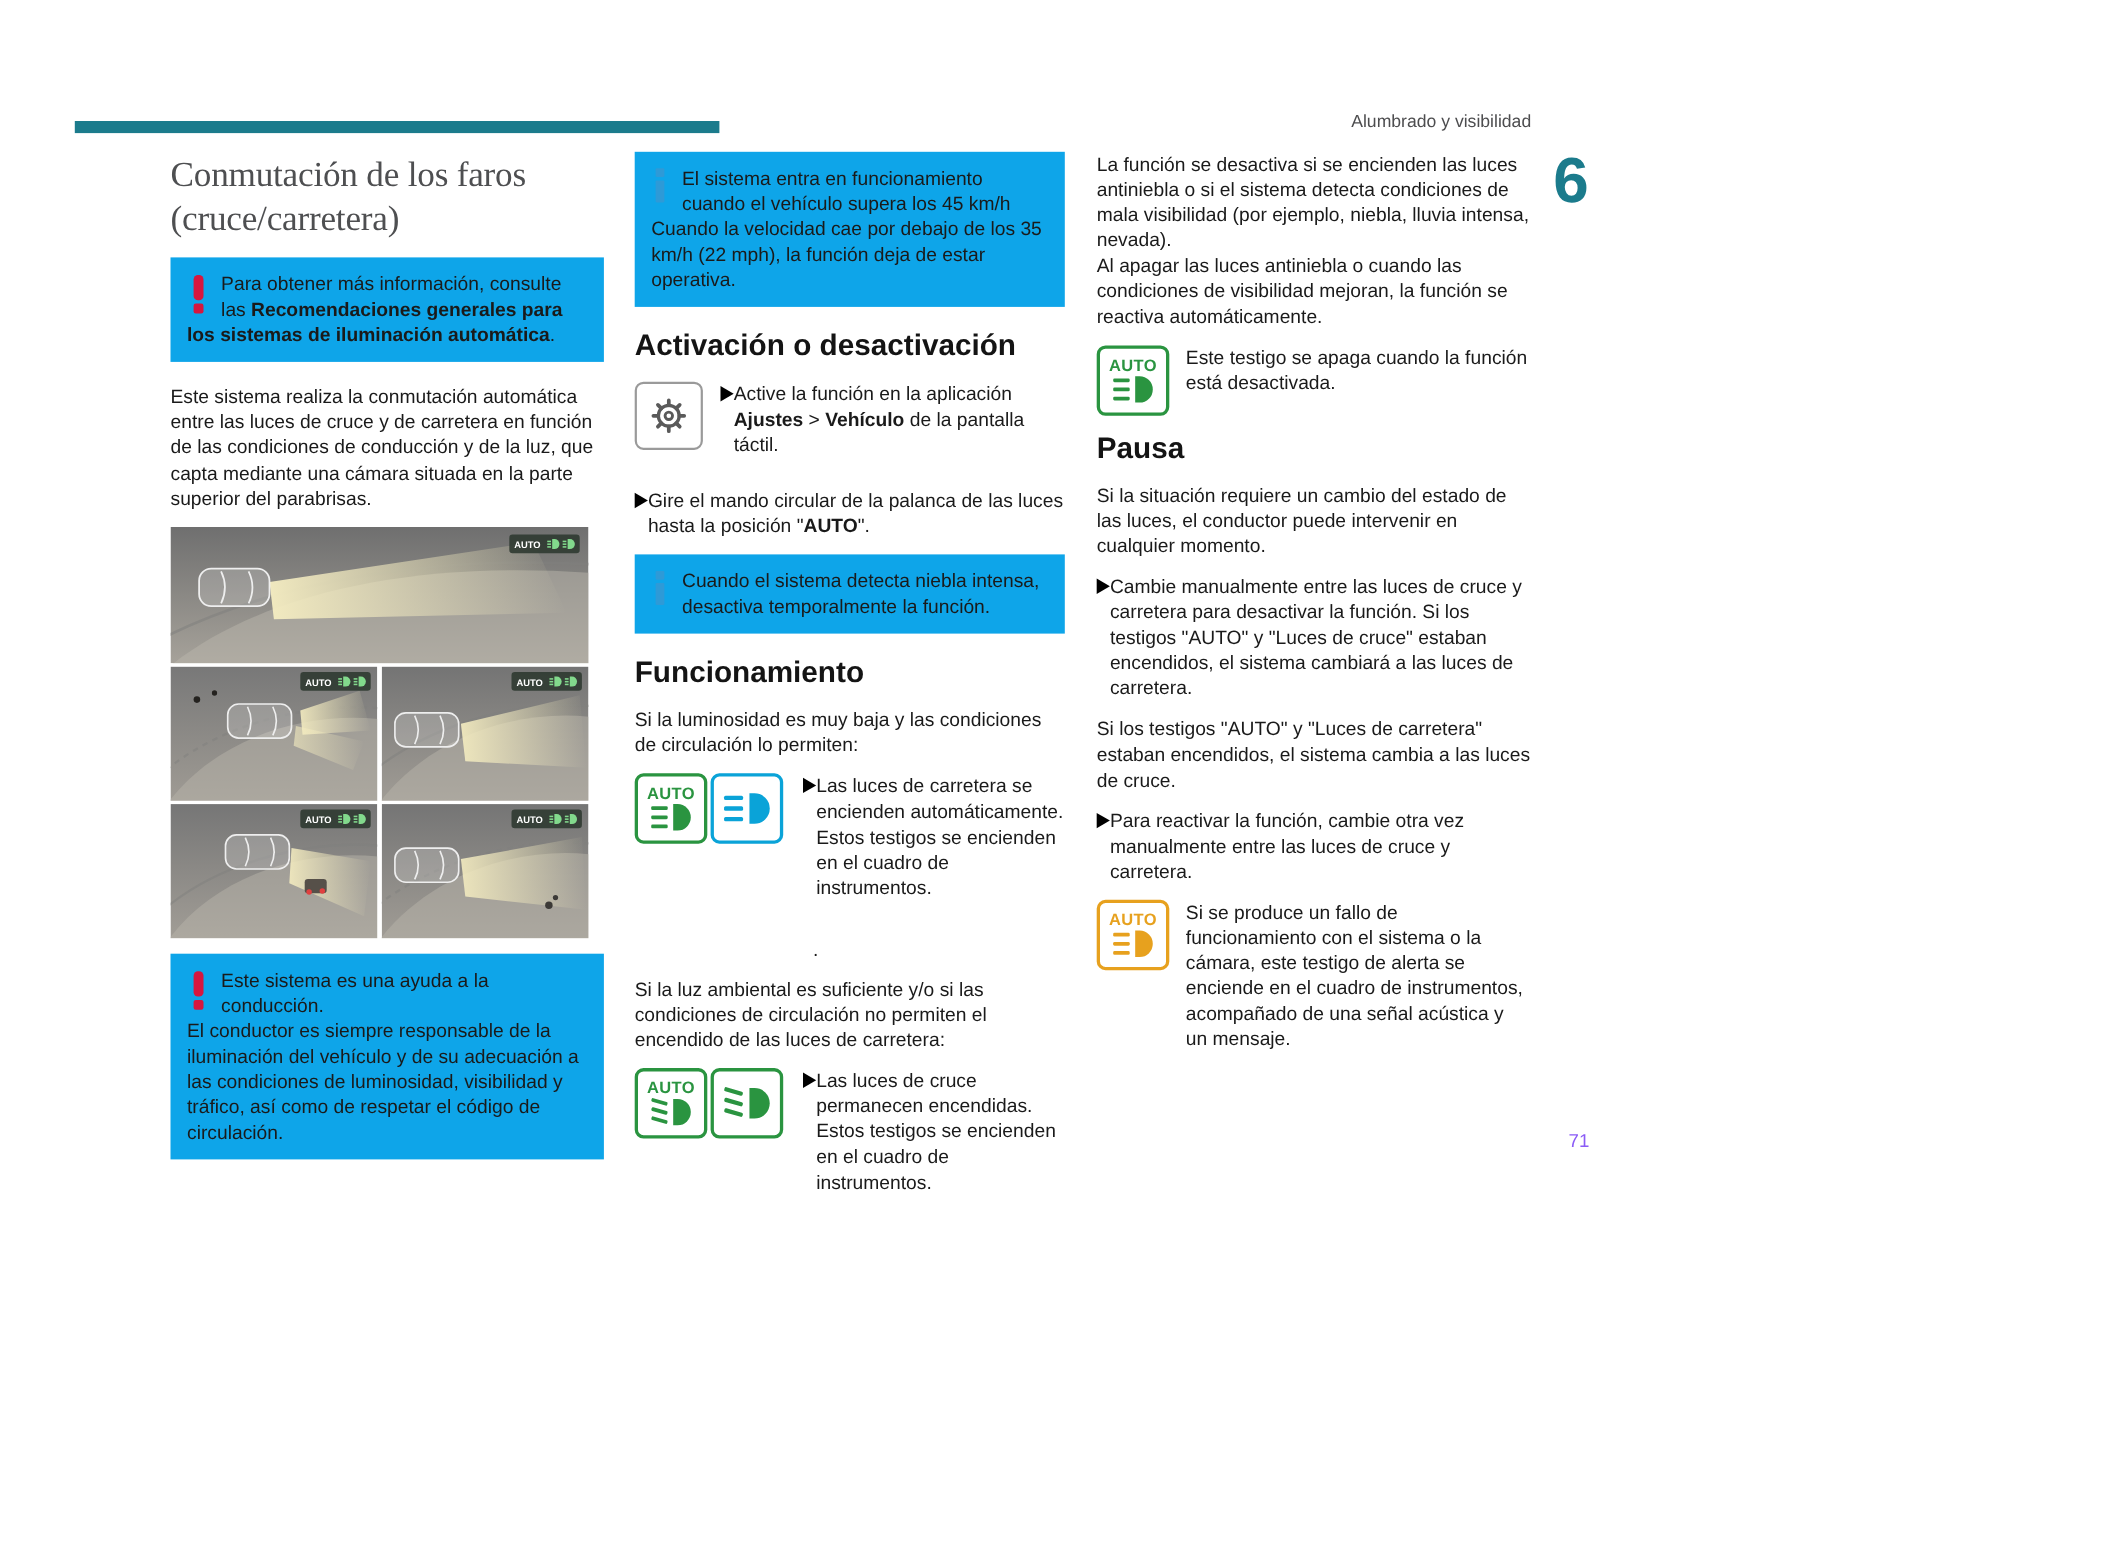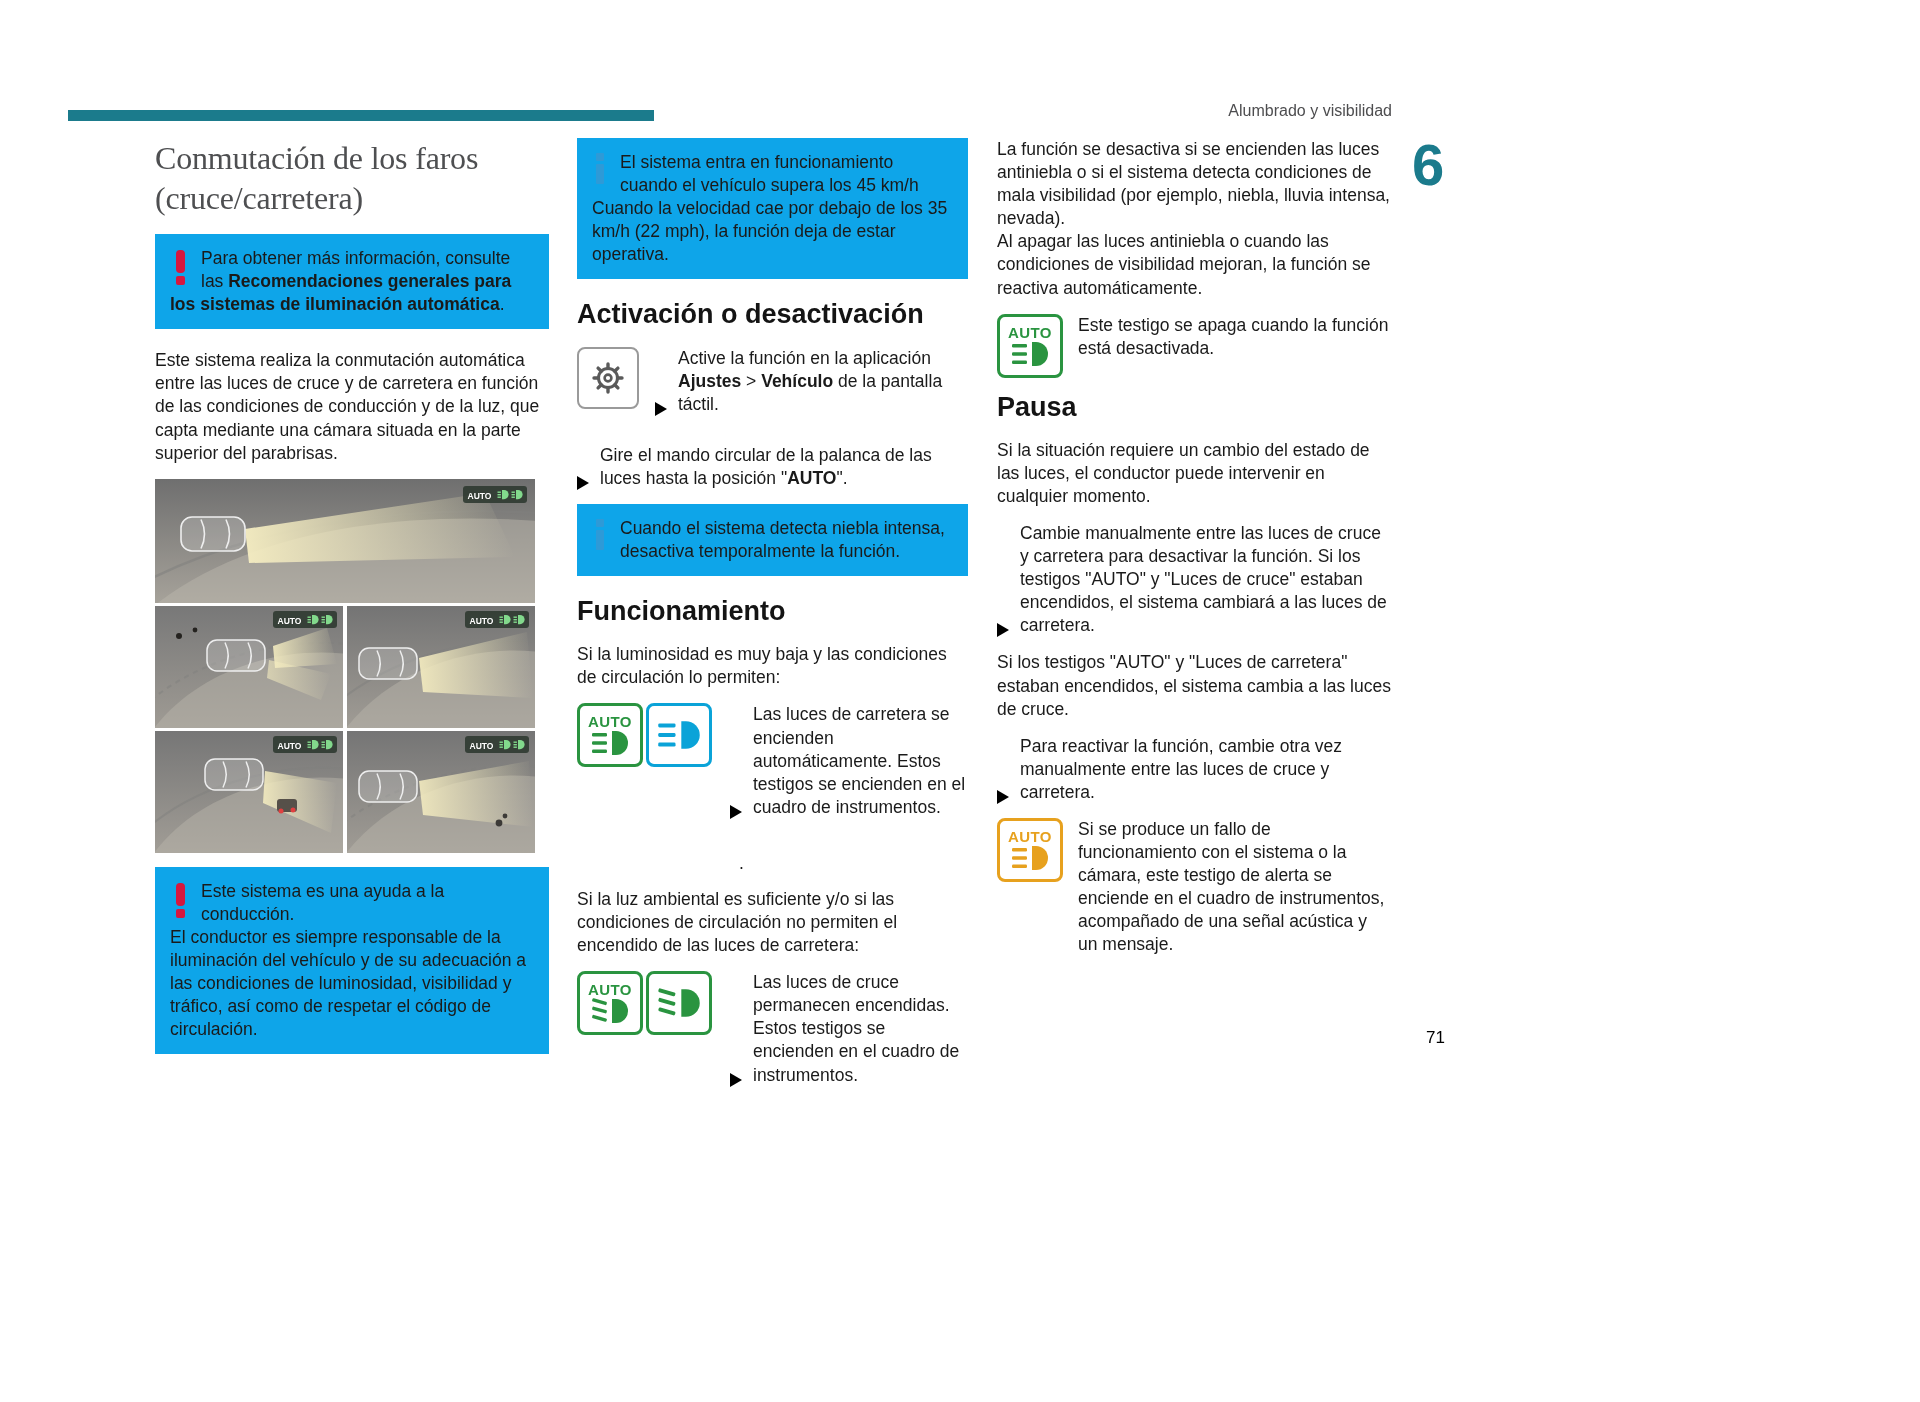--- a/index.html
+++ b/index.html
@@ -2,21 +2,21 @@
 <html><head>
 <meta charset="utf-8">
 <style>
   html,body{margin:0;padding:0;}
   body{width:1920px;height:1402px;background:#ffffff;position:relative;
        font-family:"Liberation Sans", sans-serif;color:#1a1a1a;}
   .page{position:absolute;inset:0;border-radius:12px;}
   .topbar{position:absolute;left:68px;top:110px;width:586px;height:11px;background:#1b7b8c;}
   .header-label{position:absolute;top:102px;right:528px;font-size:16px;color:#4d4d4f;}
   .chapter-num{position:absolute;left:1412px;top:136px;font-size:58px;font-weight:700;color:#1b7b8c;line-height:1;}
-  .page-num{position:absolute;left:1426px;top:1028px;font-size:17px;color:#000000;}
+  .page-num{position:absolute;left:1426px;top:1028px;font-size:17px;color:#8b5cf6;}
 
   .col{position:absolute;top:138px;}
   .col1{left:155px;width:394px;}
   .col2{left:577px;width:391px;}
   .col3{left:997px;width:394px;}
 
   .title{font-size:32px;font-weight:400;color:#4e4f51;line-height:1.25;margin:0 0 16px 0;letter-spacing:-0.2px;font-family:Liberation Serif, serif;}
   h2{font-size:27px;font-weight:700;color:#141414;margin:0 0 16px 0;line-height:1.15;}
   p.body, .btxt{font-size:17.5px;line-height:1.32;margin:0 0 14px 0;}
   .graybox{background:#0ea5e9;padding:13px 15px;font-size:17.5px;line-height:1.32;margin-bottom:20px;overflow:hidden;}
@@ -31,21 +31,21 @@
   .info-i{float:left;width:12px;margin:2px 14px 2px 2px;display:flex;flex-direction:column;align-items:center;}
   .info-dot{width:8px;height:8px;background:#2e9ad7;border-radius:1px;}
   .info-bar{width:8px;height:20px;background:#2e9ad7;border-radius:1px;margin-top:3px;}
 
   
   .figure{width:380px;margin:4px 0 14px 0;}
   .fig-grid{display:grid;grid-template-columns:188px 188px;gap:3px 4px;margin-top:3px;}
   .scene{display:block;}
 
   
-  .bullet{display:flex;gap:11px;margin:0 0 14px 0;align-items:flex-end;}
+  .bullet{display:flex;margin:0 0 14px 0;}
   .tri{width:0;height:0;border-left:12px solid #000;border-top:7px solid transparent;border-bottom:7px solid transparent;margin-top:4px;flex:none;}
   .bullet p{margin:0;font-size:17.5px;line-height:1.32;}
 
   
   .icon-row{display:flex;gap:18px;align-items:flex-start;margin:0 0 20px 0;}
   .lamps{display:flex;gap:3px;flex:none;}
   .lamp{display:inline-flex;flex-direction:column;align-items:center;justify-content:center;gap:1px;
         width:66px;height:64px;border:3px solid currentColor;border-radius:8px;background:#fff;box-sizing:border-box;}
   .lamp .lbl{font-size:15px;font-weight:700;letter-spacing:0.4px;line-height:1;}
   .lamp svg{display:block;}

